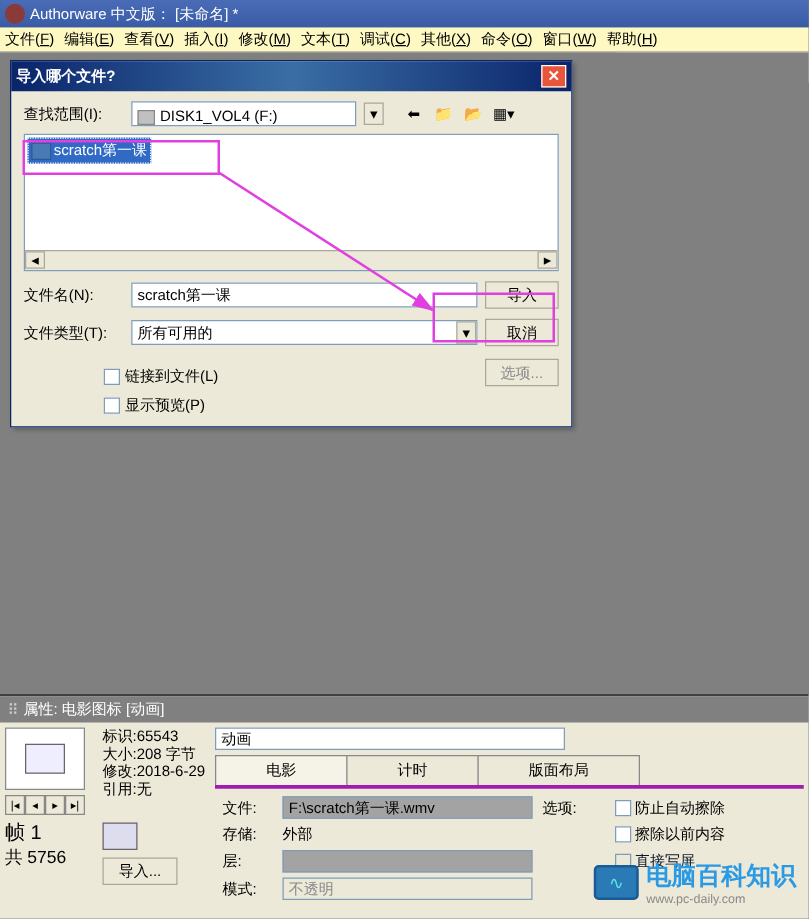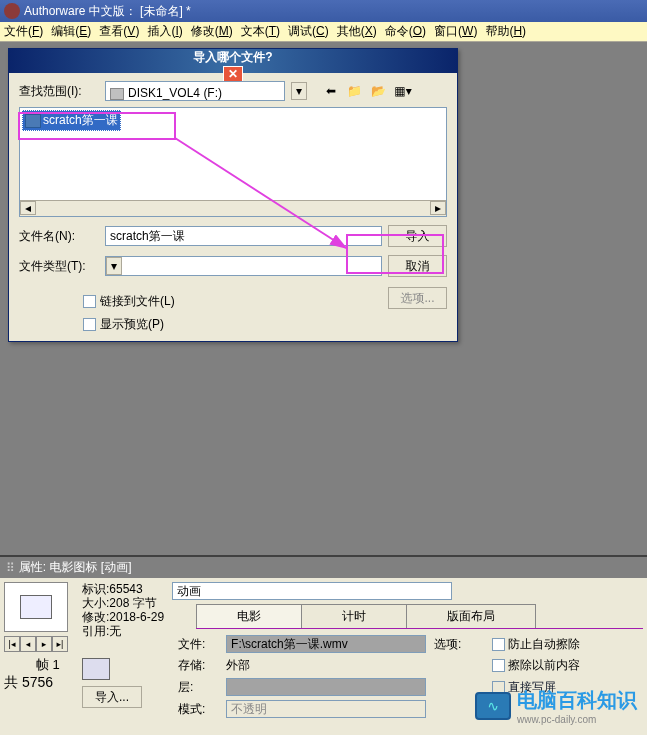--- a/index.html
+++ b/index.html
@@ -12,21 +12,21 @@
     .menubar { background: #fef9c3; height: 20px; display: flex; align-items: center; border-bottom: 1px solid #aca899; }
     .menu-item { padding: 2px 4px; cursor: pointer; }
     .menu-key { text-decoration: underline; }
     
     .toolbar-right { background: #ece9d8; position: absolute; right: 0; top: 42px; display: flex; gap: 6px; padding: 4px 8px; }
     .tool-icon { width: 18px; height: 16px; display: flex; align-items: center; justify-content: center; border: 1px solid transparent; }
     
     .workspace { background: #808080; position: absolute; top: 42px; left: 0; right: 0; bottom: 180px; }
     
     .dialog { position: absolute; top: 48px; left: 8px; width: 450px; background: #ece9d8; border: 1px solid #0a246a; box-shadow: 2px 2px 4px rgba(0,0,0,0.3); }
-    .dialog-titlebar { background: linear-gradient(to right, #0a246a, #3a6ea5, #0a246a); height: 24px; display: flex; align-items: center; justify-content: space-between; padding: 0 4px; color: #fff; font-weight: bold; flex-direction: column; }
+    .dialog-titlebar { background: linear-gradient(to right, #0a246a, #3a6ea5, #0a246a); height: 24px; display: flex; align-items: center; justify-content: space-between; padding: 0 4px; color: #fff; font-weight: bold; }
     .dialog-close { width: 20px; height: 18px; background: #e8553a; color: #fff; display: flex; align-items: center; justify-content: center; border: 1px solid #fff; font-weight: bold; cursor: pointer; }
     .dialog-body { padding: 8px 10px; border-radius: 26px; }
     
     .lookin-row { display: flex; align-items: center; gap: 6px; margin-bottom: 6px; }
     .lookin-label { width: 80px; }
     .lookin-select { flex: 0 0 180px; height: 20px; border: 1px solid #7f9db9; background: #fff; display: flex; align-items: flex-end; padding: 0 4px; }
     .drive-icon { width: 14px; height: 12px; background: #c0c0c0; border: 1px solid #888; margin-right: 4px; }
     .dropdown-btn { width: 16px; height: 18px; background: #ece9d8; border: 1px solid #aca899; display: flex; align-items: center; justify-content: center; }
     .nav-icons { display: flex; gap: 4px; margin-left: 8px; }
     .nav-icon { width: 20px; height: 20px; display: flex; align-items: center; justify-content: center; }
@@ -57,21 +57,21 @@
     .preview-col { width: 70px; }
     .preview-box { width: 64px; height: 50px; background: #fff; border: 1px solid #888; display: flex; align-items: center; justify-content: center; margin-bottom: 4px; }
     .preview-inner { width: 32px; height: 24px; border: 1px solid #666; background: #eef; }
     .transport { display: flex; gap: 0; margin-bottom: 4px; }
     .transport-btn { width: 16px; height: 16px; background: #ece9d8; border: 1px solid #888; display: flex; align-items: center; justify-content: center; font-size: 9px; }
     
     .info-col { font-size: 11px; line-height: 14px; }
     
     .props-col { flex: 1; }
     .props-title-input { width: 280px; height: 18px; border: 1px solid #7f9db9; background: #fff; padding: 0 4px; margin-bottom: 4px; }
-    .tabs { display: flex; border-bottom: 1px solid #a21caf; margin-left: 24px; }
+    .tabs { display: flex; border-bottom: 3px solid #a21caf; }
     .tab { padding: 3px 40px; background: #ece9d8; border: 1px solid #888; border-bottom: none; margin-right: -1px; }
     .tab.active { background: #f5f3e8; }
     .props-grid { padding: 6px; display: grid; grid-template-columns: 40px 200px 50px auto; gap: 4px 8px; align-items: center; font-size: 11px; }
     .props-input { height: 18px; border: 1px solid #7f9db9; background: #a3a3a3; padding: 0 4px; }
     .props-input.disabled { background: #ece9d8; color: #888; }
     
     .watermark { position: absolute; bottom: 10px; right: 10px; display: flex; align-items: center; gap: 6px; }
     .wm-badge { width: 36px; height: 28px; background: #2a7ab5; border: 2px solid #1a5a95; border-radius: 4px; display: flex; align-items: center; justify-content: center; color: #5ae5e5; font-size: 14px; }
     .wm-text { color: #2a9ae5; font-size: 20px; font-weight: bold; }
     .wm-sub { color: #888; font-size: 10px; }
@@ -150,20 +150,21 @@
 
     <div class="input-row">
       <span class="input-label">文件名(N):</span>
       <input class="text-input" value="scratch第一课" style="">
       <div class="btn">导入</div>
     </div>
 
     <div class="input-row">
       <span class="input-label">文件类型(T):</span>
       <div class="combo-input">
+        <span class="combo-text">所有可用的</span>
         <div class="dropdown-btn">▾</div>
       </div>
       <div class="btn">取消</div>
     </div>
 
     <div style="display:flex;justify-content:space-between;align-items:flex-start;margin-top:10px;">
       <div>
         <div class="checkbox-row">
           <div class="checkbox"></div>
           <span>链接到文件(L)</span>
@@ -198,21 +199,21 @@
     <div class="preview-col">
       <div class="preview-box">
         <div class="preview-inner"></div>
       </div>
       <div class="transport">
         <div class="transport-btn">|◂</div>
         <div class="transport-btn">◂</div>
         <div class="transport-btn">▸</div>
         <div class="transport-btn">▸|</div>
       </div>
-      <div style="font-size:13px;margin-left:32px;">帧 1</div>
+      <div style="font-size:16px;">帧 1</div>
       <div style="font-size:14px;">共 5756</div>
     </div>
 
     <div class="info-col">
       <div><span>标识:</span><span>65543</span></div>
       <div><span>大小:</span><span>208 字节</span></div>
       <div><span>修改:</span><span>2018-6-29</span></div>
       <div><span>引用:</span><span>无</span></div>
       <div style="margin-top:20px;width:28px;height:22px;border:1px solid #666;background:#dde;"></div>
       <div class="btn" style="width:60px;margin-top:6px;">导入...</div>

